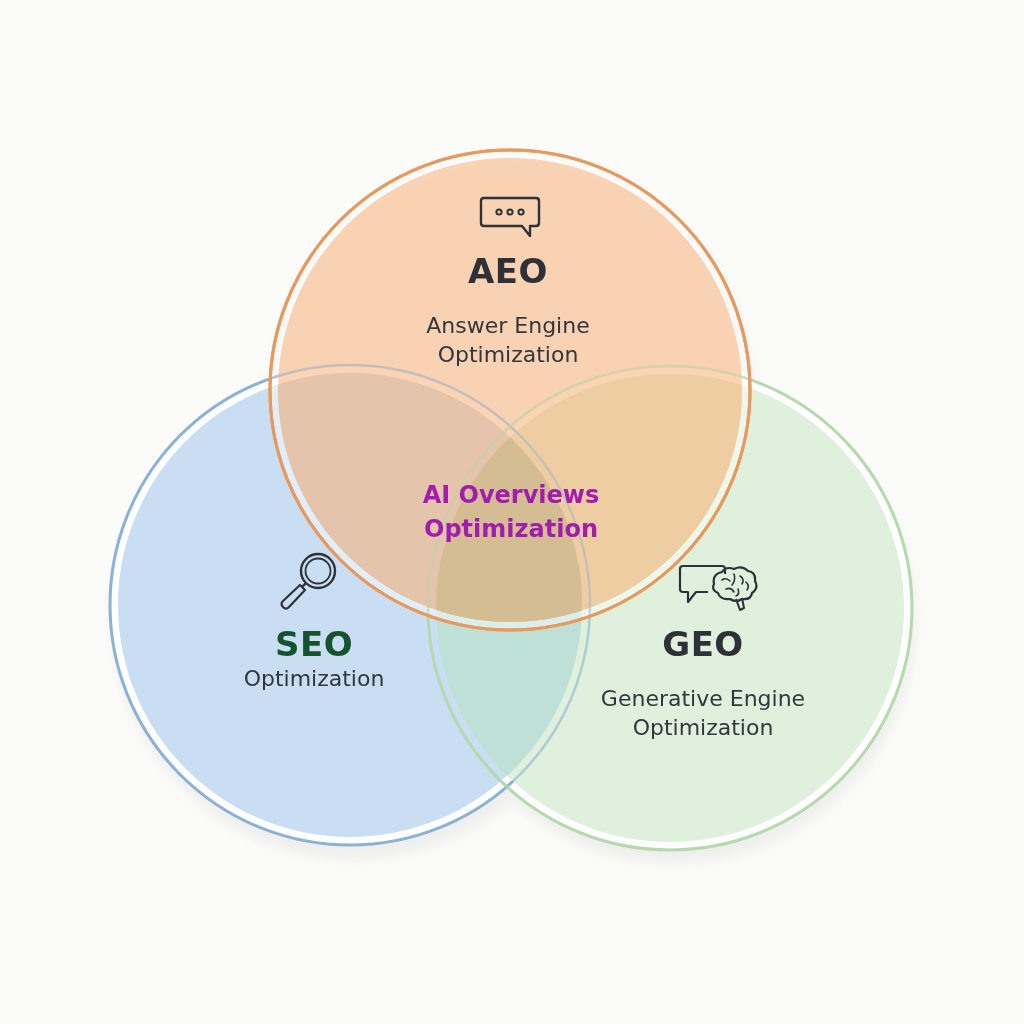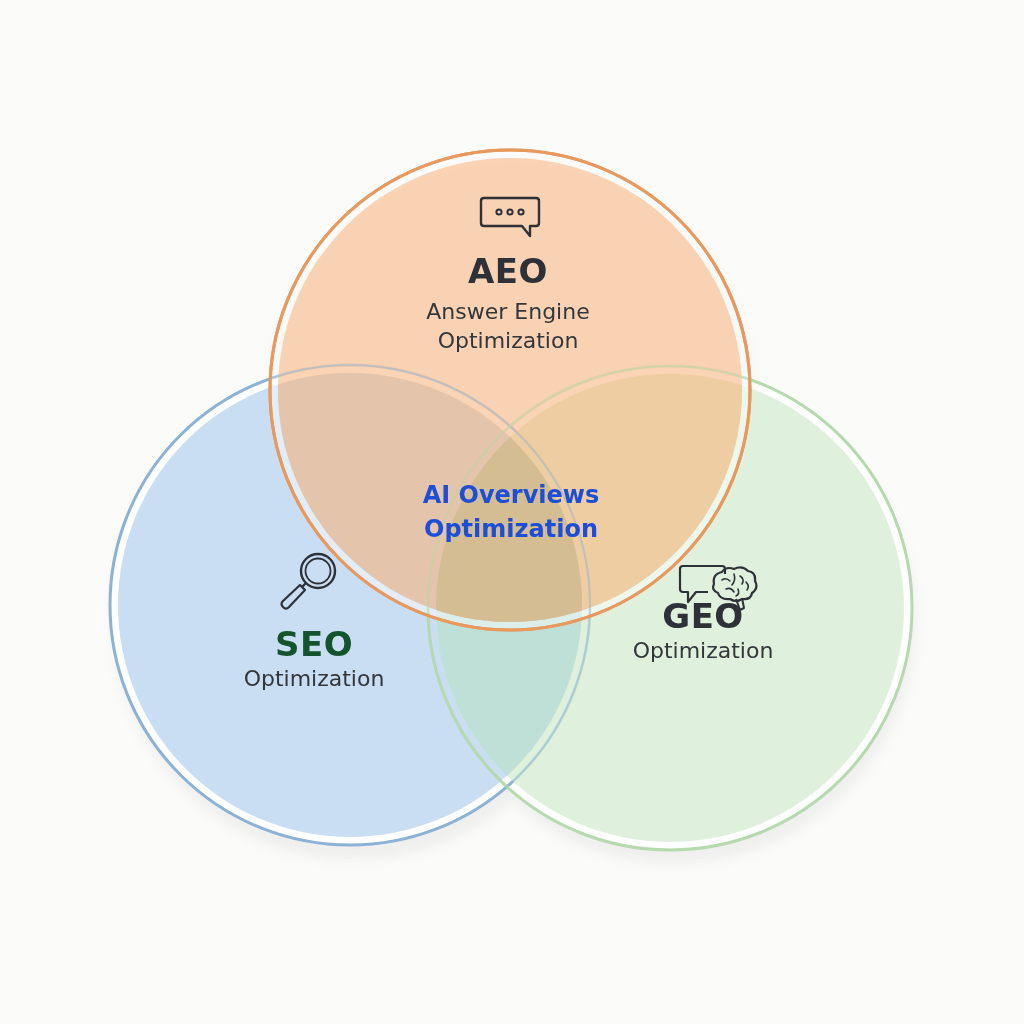--- a/index.html
+++ b/index.html
@@ -34,27 +34,27 @@
     .acronym {
       font-size: 34px;
       font-weight: bold;
       letter-spacing: 0.5px;
       line-height: 40px;
     }
     .fullname {
       font-size: 22px;
       line-height: 29px;
       color: #33373c;
-      margin-top: 6px;
+      margin-top: 20px;
     }
     .center-label {
       font-size: 24px;
       font-weight: bold;
       line-height: 34px;
-      color: #1d4ed8;
+      color: #a21caf;
     }
     .icon {
       position: absolute;
     }
   </style>
 </head>
 <body>
 
 <div class="canvas">
 
@@ -145,18 +145,19 @@
   </div>
 
   <svg class="icon" style="left:678px; top:562px;" width="82" height="56" viewBox="0 0 82 56">
     <path d="M5 4 H44 Q47 4 47 7 V12" fill="none" stroke="#2e3238" stroke-width="2.2" stroke-linejoin="round"></path>
     <path d="M30 30 H18 L10 40 V30 H5 Q2 30 2 27 V7 Q2 4 5 4" fill="none" stroke="#2e3238" stroke-width="2.2" stroke-linejoin="round"></path>
     <path d="M36 22 Q34 12 44 10 Q48 4 56 7 Q64 3 70 9 Q78 10 77 19 Q81 26 74 31 Q73 38 64 37 Q58 41 52 37 Q42 38 40 31 Q33 28 36 22 Z" fill="none" stroke="#2e3238" stroke-width="2.2" stroke-linejoin="round"></path>
     <path d="M44 18 Q48 15 52 19 M56 12 Q58 18 54 23 M62 14 Q67 17 64 22 M68 20 Q72 24 69 28 M48 27 Q53 25 56 30 M60 27 Q62 32 58 34" fill="none" stroke="#2e3238" stroke-width="1.6" stroke-linecap="round"></path>
     <path d="M58 37 L62 48 L66 46 L64 36" fill="none" stroke="#2e3238" stroke-width="2" stroke-linejoin="round"></path>
   </svg>
 
-  <div class="label" style="left:703px; top:596px;">
+  <div class="label" style="left:703px; top:624px;">
     <div class="acronym">GEO</div>
+    <div class="fullname">Generative Engine</div>
     <div class="fullname" style="margin-top:0">Optimization</div>
   </div>
 
 </div>
 
 </body></html>

